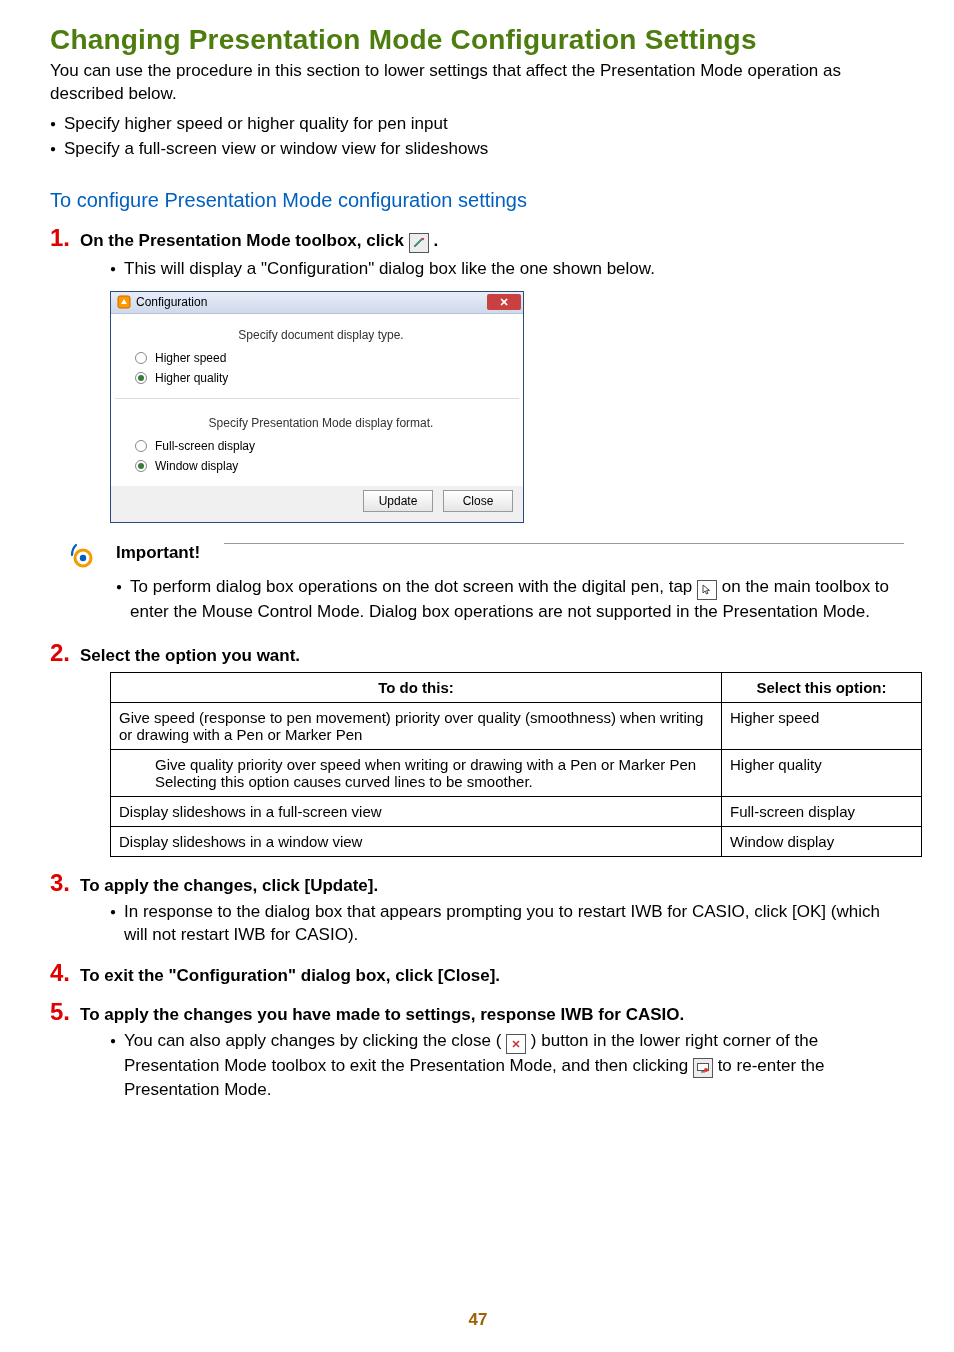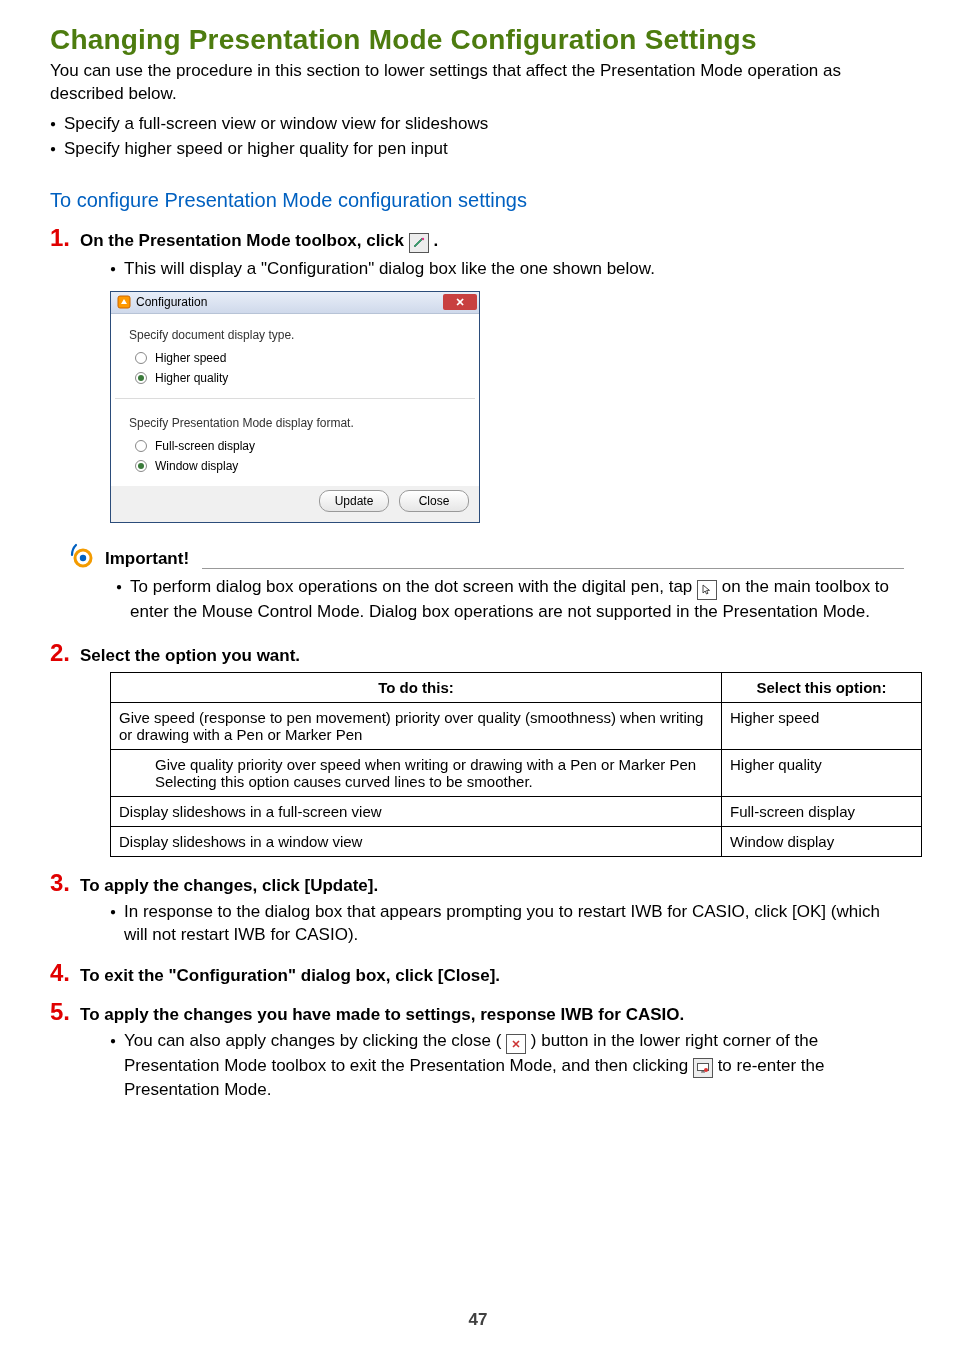--- a/index.html
+++ b/index.html
@@ -61,26 +61,27 @@
     background: #ededed;
     align-items: center;
     justify-content: center;
     font-size: 12px;
   }
   .sub-bullets { list-style: none; margin: 4px 0 10px 60px; padding: 0; }
   .sub-bullets li { padding-left: 14px; position: relative; line-height: 1.4; }
   .sub-bullets li::before { content: "●"; position: absolute; left: 0; font-size: 10px; top: 5px; }
 
   .dialog {
-    width: 370px;
+    width: 414px;
     margin: 10px 0 20px 60px;
     border: 1px solid #2b4c7a;
     box-shadow: 0 0 0 1px #888 inset;
     font-size: 12px;
     background: #f0f0f0;
+    text-align: center;
   }
   .dialog-title {
     display: flex;
     align-items: center;
     justify-content: space-between;
     height: 22px;
     background: linear-gradient(#e8eef8,#cfd9eb);
     padding: 0 2px 0 6px;
     border-bottom: 1px solid #b7c3d6;
   }
@@ -100,62 +101,62 @@
   .radio {
     width: 12px; height: 12px; border: 1px solid #888; border-radius: 50%;
     display: inline-flex; align-items: center; justify-content: center; flex: 0 0 auto;
   }
   .radio.sel::after { content: ""; width: 6px; height: 6px; background: #3a7a3a; border-radius: 50%; }
   .sep { height: 10px; border-top: 1px solid #dcdcdc; margin: 10px -6px 0 -6px; }
   .dialog-buttons { display: flex; gap: 10px; justify-content: flex-end; padding: 4px 10px 10px 0; background:#f0f0f0; }
   .dlg-btn {
     min-width: 70px; height: 22px; padding: 0 10px;
     border: 1px solid #999; background: linear-gradient(#fff,#e6e6e6);
-    border-radius: 10px; font-size: 12px;
+    border-radius: 0; font-size: 12px;
     display: inline-flex; align-items: center; justify-content: center;
   }
 
   .important-block { margin: 20px 0 10px 20px; }
   .important-head {
-    display: flex; align-items: flex-end; gap: 9px; font-weight: bold;
+    display: flex; align-items: flex-start; gap: 20px; font-weight: bold;
   }
   .important-icon { width: 26px; height: 26px; }
   .important-rule {
     flex: 1; height: 0; border-top: 1px solid #999; margin-left: 4px;
   }
   .important-body { margin: 6px 0 0 46px; }
   .important-body .bullet-list { margin-left: 0; }
 
   table.options {
     width: 812px; border-collapse: collapse; margin: 6px 0 10px 60px;
     font-size: 15px;
   }
   table.options th, table.options td {
     border: 1px solid #000; padding: 6px 8px; text-align: left; vertical-align: top;
   }
   table.options th { text-align: center; font-weight: bold; }
   table.options th.col2 { width: 200px; }
 
   .page-num {
     position: absolute; bottom: 22px; left: 2px; right: 0;
-    text-align: center; color: #404040; font-weight: bold; font-size: 17px;
+    text-align: center; color: #a16207; font-weight: bold; font-size: 17px;
   }
 </style>
 </head>
 <body>
 
 <div class="page">
 
   <h1 class="h1">Changing Presentation Mode Configuration Settings</h1>
 
   <p class="intro">You can use the procedure in this section to lower settings that affect the Presentation Mode operation as described below.</p>
 
   <ul class="bullet-list">
+    <li>Specify higher speed or higher quality for pen input</li>
     <li>Specify a full-screen view or window view for slideshows</li>
-    <li>Specify higher speed or higher quality for pen input</li>
   </ul>
 
   <h2 class="h2">To configure Presentation Mode configuration settings</h2>
 
   <div class="step">
     <span class="step-num">1.</span>
     <span class="step-text">
       <span>On the Presentation Mode toolbox, click </span>
       <span class="inline-icon">
         <svg width="14" height="14" viewBox="0 0 14 14">

